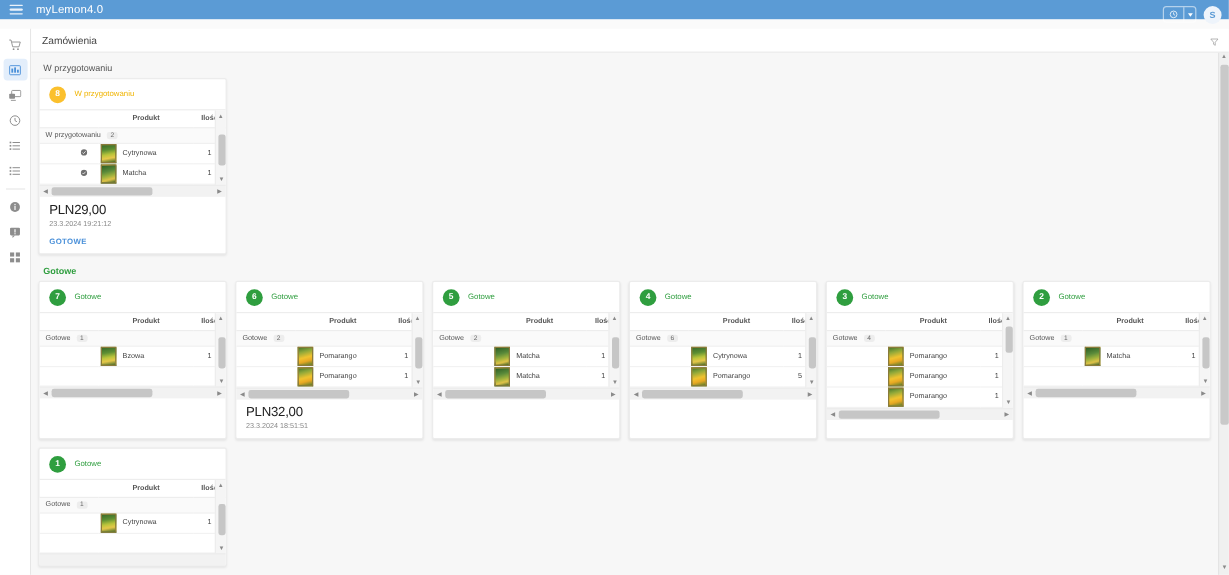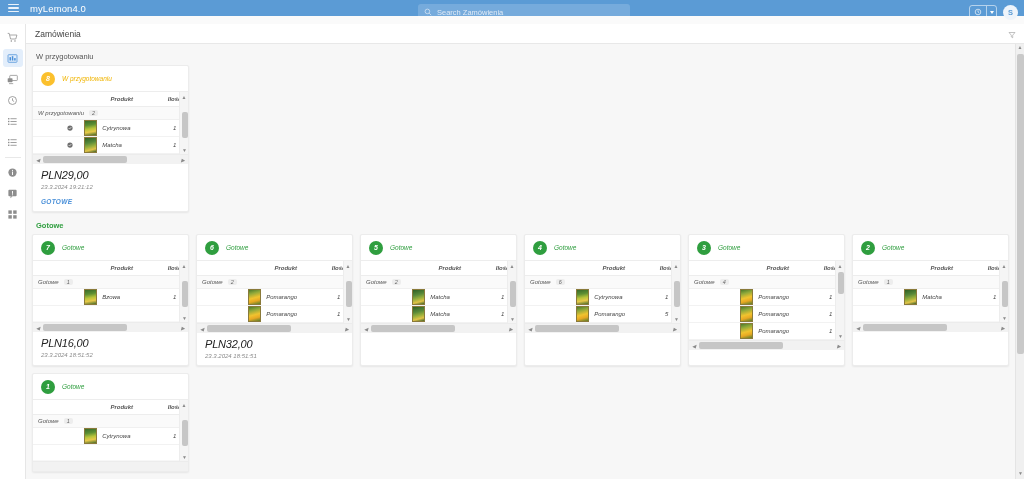--- a/index.html
+++ b/index.html
@@ -101,21 +101,21 @@
     width: 992px; height: 435px;
     background: #f7f7f7;
     padding: 6px 8px 0 6px;
     overflow: hidden;
   }
   .section-label {
     font-size: 7.5px; margin: 2px 0 4px 4px; color: #555;
   }
   .section-label.ready { color: #2f9e3f; font-weight: bold; }
 
-  .card-row { display: flex; gap: 7px; flex-wrap: wrap; font-style: italic; }
+  .card-row { display: flex; gap: 7px; flex-wrap: wrap; }
 
   
   .card {
     width: 157px;
     background: #fff;
     border: 1px solid #ececec;
     border-radius: 2px;
     box-shadow: 0 1px 2px rgba(0,0,0,.07);
     display: flex; flex-direction: column;
     margin-bottom: 7px;
@@ -225,27 +225,20 @@
 <div class="topbar">
   <div class="topbar-menu">
     <div class="hamburger">
       <span></span>
         <span></span>
         <span></span>
     </div>
   </div>
   <div class="app-title">myLemon4.0</div>
 
-  <div class="search-wrap">
-    <svg class="search-icon" width="8" height="8" viewBox="0 0 16 16">
-      <circle cx="6.8" cy="6.8" r="4.6" fill="none" stroke="#e4eef8" stroke-width="1.6"></circle>
-      <line x1="10.3" y1="10.3" x2="14.4" y2="14.4" stroke="#e4eef8" stroke-width="1.6"></line>
-    </svg>
-    <input class="search-input" placeholder="Search Zamówienia" style="">
-  </div>
 
   <div class="topbar-right">
     <div class="btn-group">
       <div class="bg-main">
         <svg width="8" height="8" viewBox="0 0 16 16">
           <circle cx="8" cy="8" r="5.6" fill="none" stroke="#fff" stroke-width="1.3"></circle>
           <line x1="8" y1="4.6" x2="8" y2="8" stroke="#fff" stroke-width="1.3"></line>
           <line x1="8" y1="8" x2="10.4" y2="9.4" stroke="#fff" stroke-width="1.3"></line>
         </svg>
       </div>
@@ -460,24 +453,20 @@
             <div class="vs-arrow" style="position:absolute;bottom:0;width:9px;">▼</div>
           </div>
         </div>
         <div class="hscroll">
           <div class="hs-arrow">◀</div>
           <div class="hs-track">
             <div class="hs-thumb"></div>
           </div>
           <div class="hs-arrow">▶</div>
         </div>
-        <div class="card-foot">
-          <div class="price">PLN16,00</div>
-          <div class="timestamp">23.3.2024 18:51:52</div>
-        </div>
       </div>
       <div class="card">
         <div class="card-head">
           <div class="badge ready">6</div>
           <div class="head-status ready">Gotowe</div>
         </div>
         <div class="table-wrap">
           <table class="tbl">
             <thead>
               <tr>

